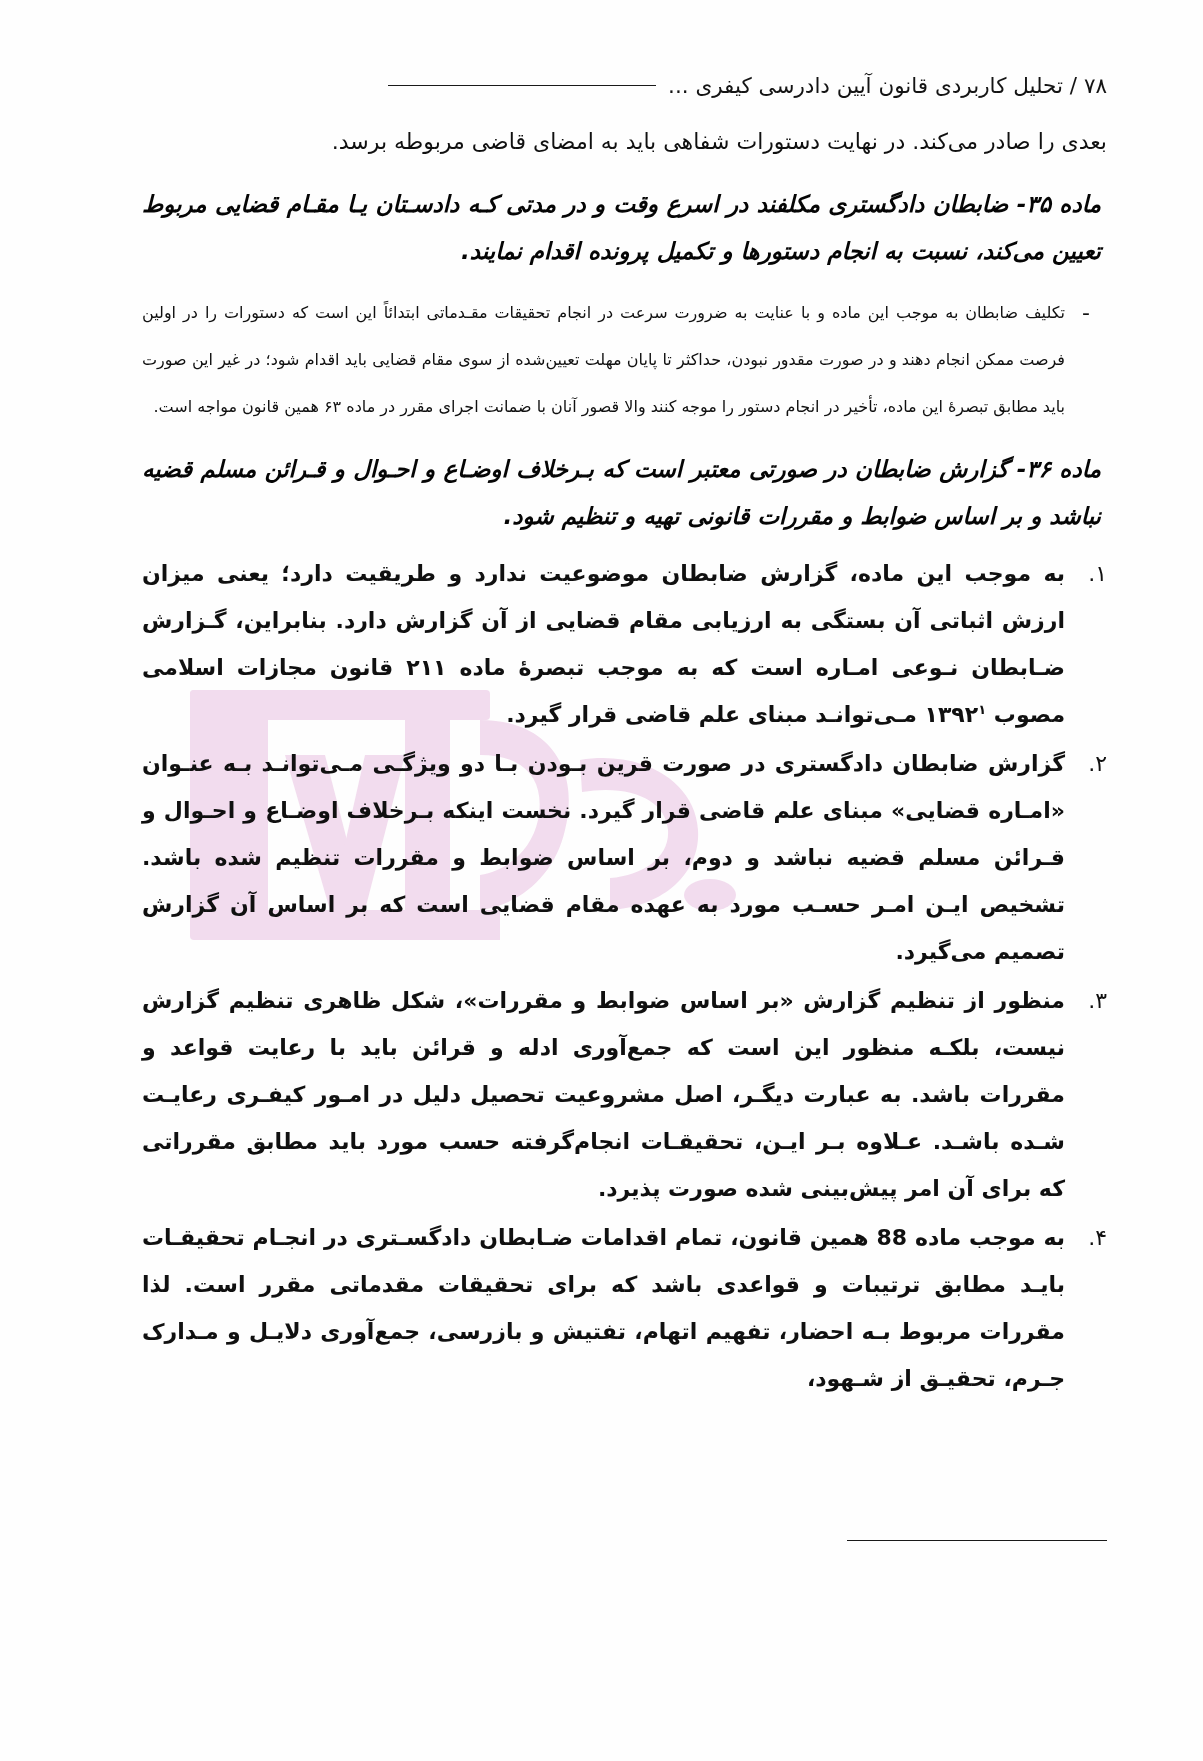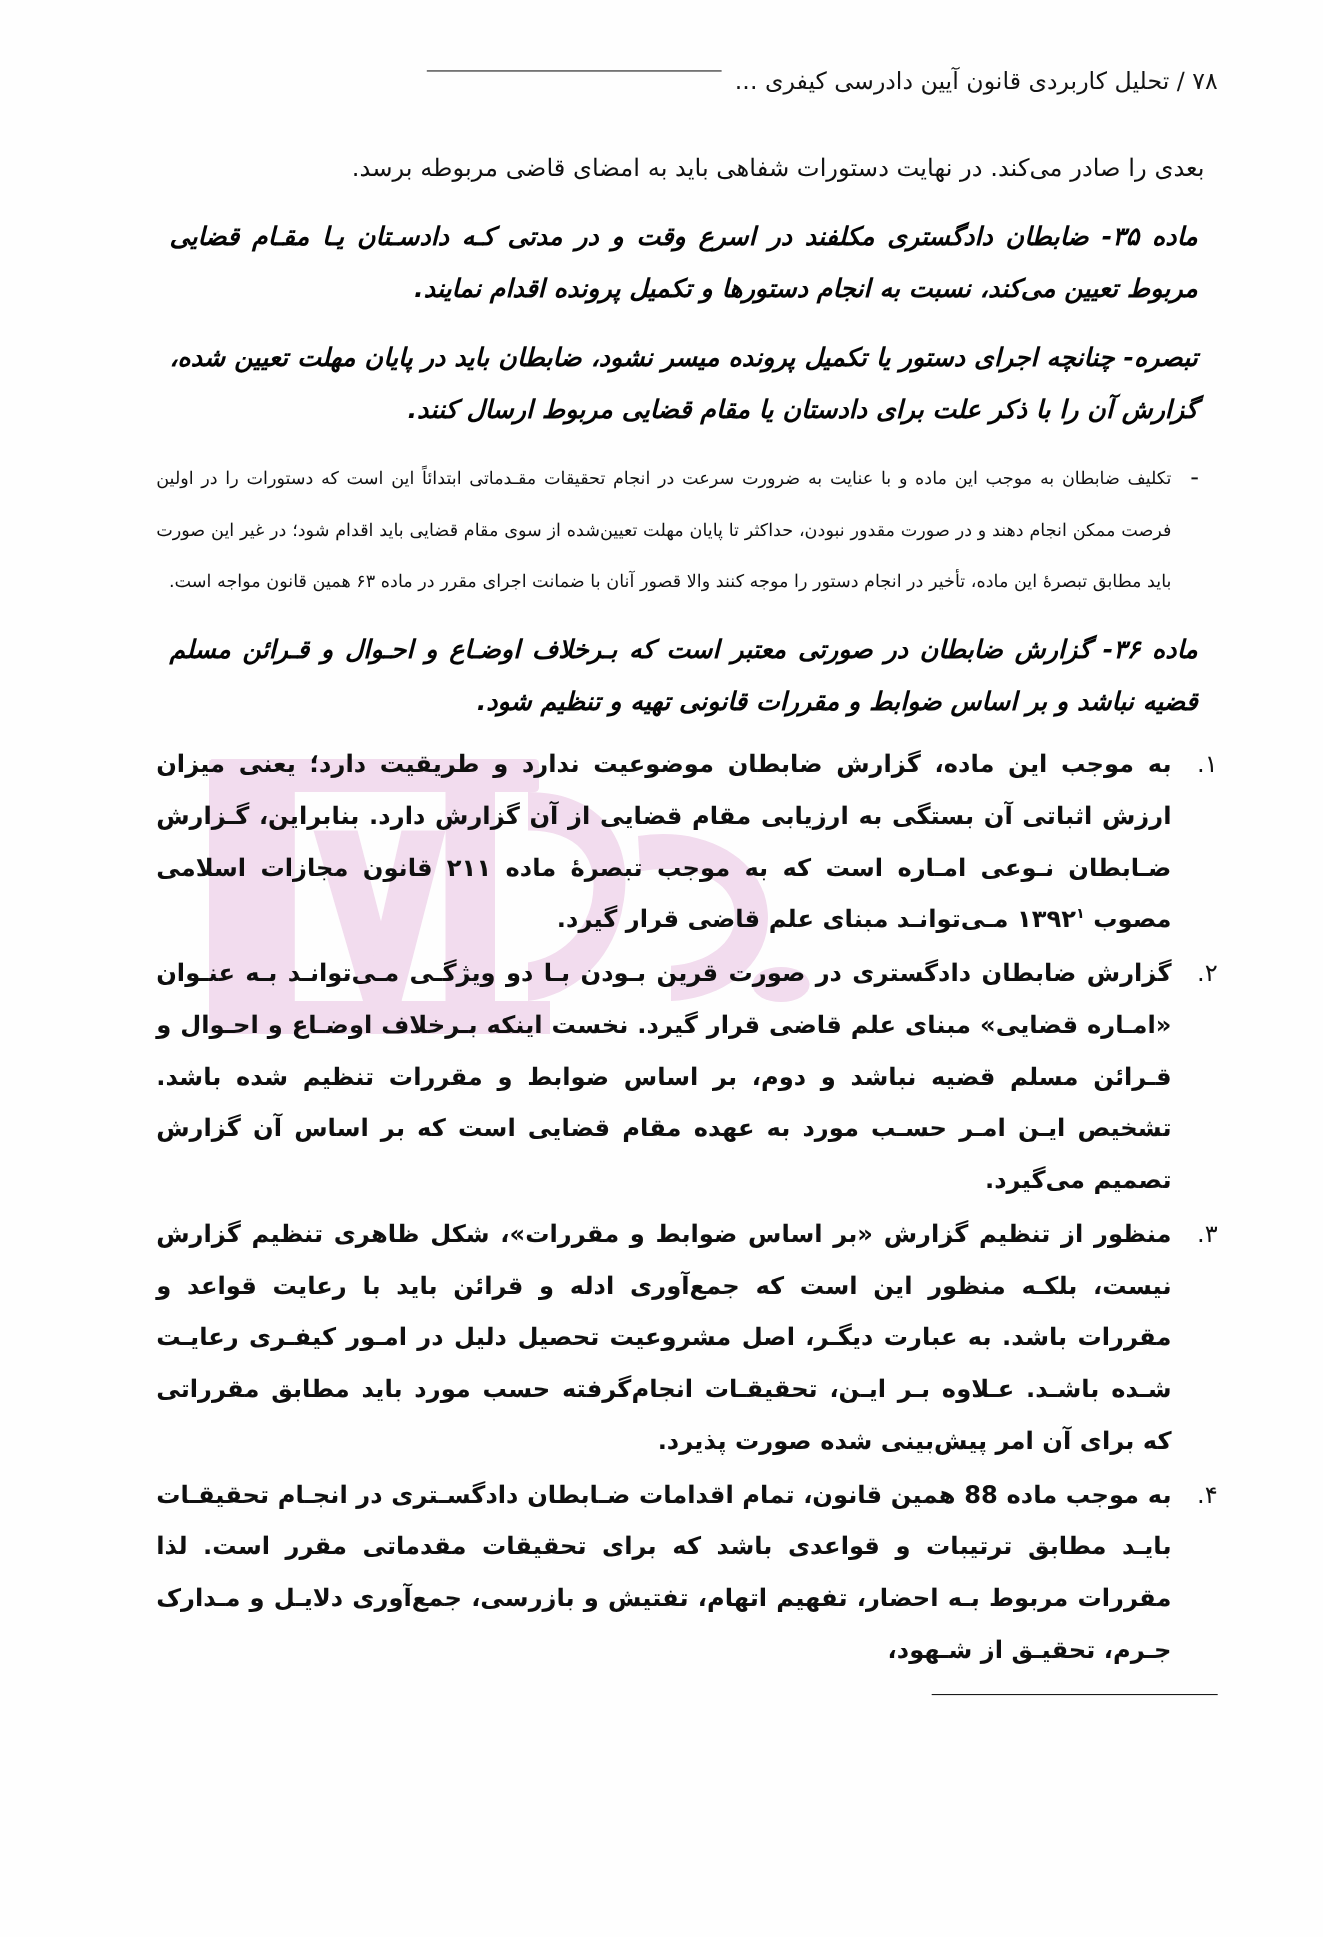--- a/index.html
+++ b/index.html
@@ -33,20 +33,21 @@
 
   
   .header {
     position: absolute;
     top: 64px;
     right: 96px;
     left: 96px;
     height: 44px;
     display: flex;
     flex-direction: row;
+    align-items: center;
     gap: 12px;
     z-index: 2;
   }
   .header-title {
     font-size: 21.5px;
     color: #141414;
     white-space: nowrap;
     line-height: 1;
     letter-spacing: 0;
   }
@@ -60,21 +61,21 @@
 
   
   .content {
     position: absolute;
     top: 118px;
     right: 96px;
     width: 965px;
     z-index: 2;
   }
 
-  p, div.para { margin: 12px; }
+  p, div.para { margin: 0; }
 
   .bold-article {
     font-size: 23px;
     font-weight: bold;
     line-height: 47px;
     color: #050505;
     text-align: justify;
     margin-top: 16px;
     margin-bottom: 10px;
     padding-right: 6px;
@@ -190,21 +191,20 @@
     <span class="header-rule"></span>
     <span class="header-spacer"></span>
   </div>
 
   <div class="content">
 
     <p class="plain-para">بعدی را صادر می‌کند. در نهایت دستورات شفاهی باید به امضای قاضی مربوطه برسد.</p>
 
     <p class="bold-article">ماده ۳۵- ضابطان دادگستری مکلفند در اسرع وقت و در مدتی کـه دادسـتان یـا مقـام قضایی مربوط تعیین می‌کند، نسبت به انجام دستورها و تکمیل پرونده اقدام نمایند.</p>
 
-    <p class="bold-article">تبصره- چنانچه اجرای دستور یا تکمیل پرونده میسر نشود، ضابطان باید در پایان مهلت تعیین شده، گزارش آن را با ذکر علت برای دادستان یا مقام قضایی مربوط ارسال کنند.</p>
 
     <div class="dash-item">
       <span class="dash-marker">-</span>
       <span class="dash-body">تکلیف ضابطان به موجب این ماده و با عنایت به ضرورت سرعت در انجام تحقیقات مقـدماتی ابتدائاً این است که دستورات را در اولین فرصت ممکن انجام دهند و در صورت مقدور نبودن، حداکثر تا پایان مهلت تعیین‌شده از سوی مقام قضایی باید اقدام شود؛ در غیر این صورت باید مطابق تبصرۀ این ماده، تأخیر در انجام دستور را موجه کنند والا قصور آنان با ضمانت اجرای مقرر در ماده ۶۳ همین قانون مواجه است.</span>
     </div>
 
     <p class="bold-article">ماده ۳۶- گزارش ضابطان در صورتی معتبر است که بـرخلاف اوضـاع و احـوال و قـرائن مسلم قضیه نباشد و بر اساس ضوابط و مقررات قانونی تهیه و تنظیم شود.</p>
 
     <div class="num-item">
       <span class="num-marker">۱.</span>

